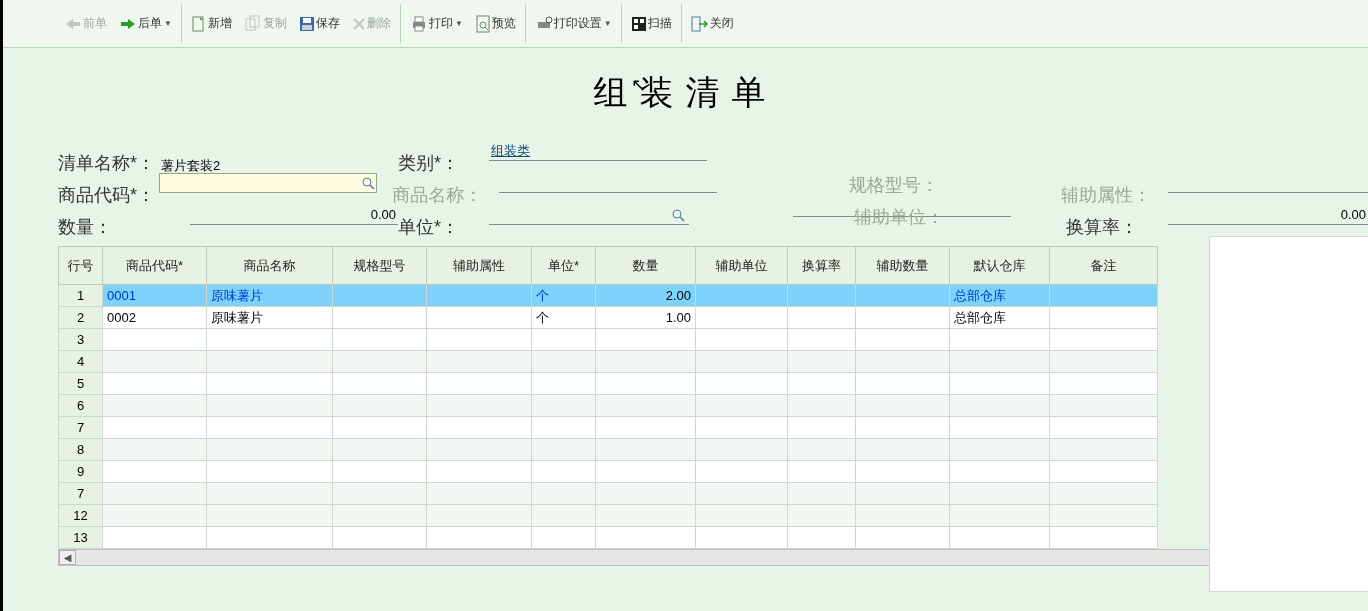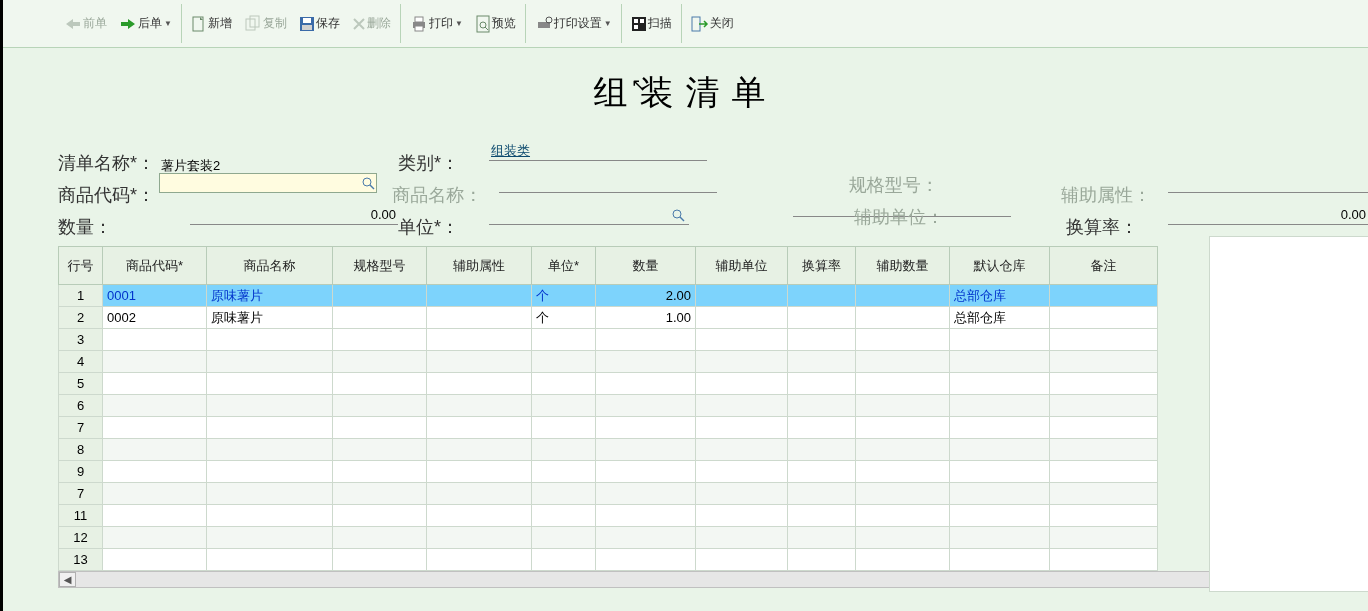--- a/index.html
+++ b/index.html
@@ -530,34 +530,20 @@
             <td></td>
             <td></td>
             <td></td>
             <td></td>
             <td></td>
             <td></td>
             <td></td>
             <td></td>
             <td></td>
           </tr>
-          <tr>
-            <td class="rownum">11</td>
-            <td></td>
-            <td></td>
-            <td></td>
-            <td></td>
-            <td></td>
-            <td></td>
-            <td></td>
-            <td></td>
-            <td></td>
-            <td></td>
-            <td></td>
-          </tr>
           <tr class="alt">
             <td class="rownum">12</td>
             <td></td>
             <td></td>
             <td></td>
             <td></td>
             <td></td>
             <td></td>
             <td></td>
             <td></td>

